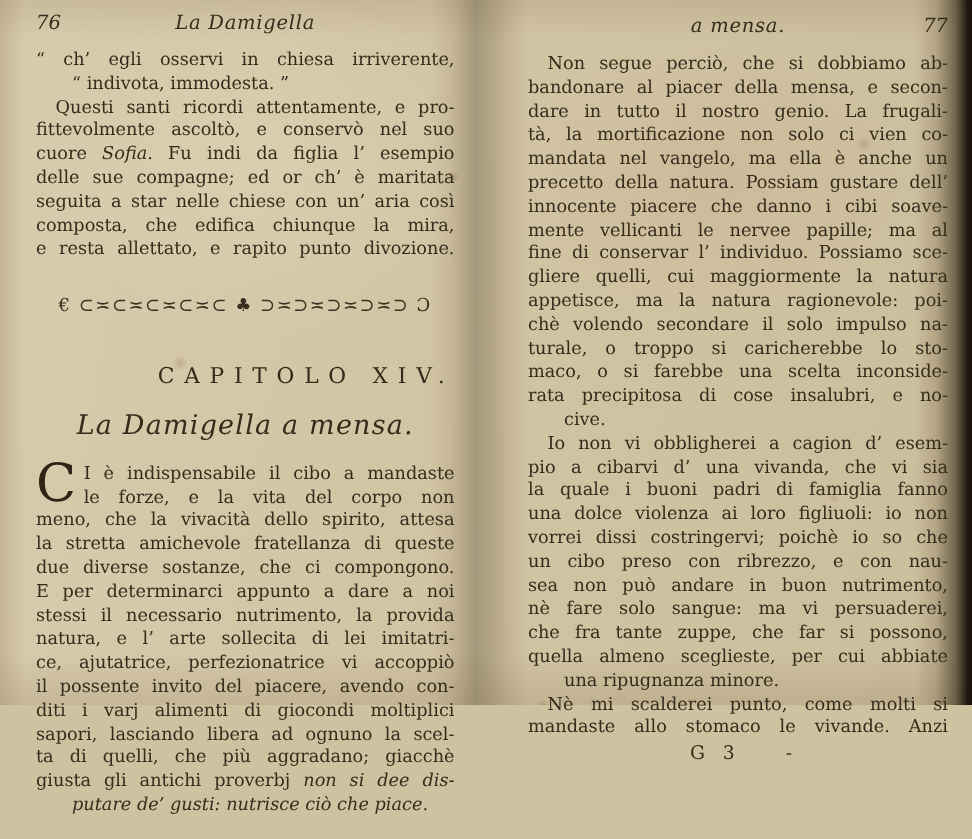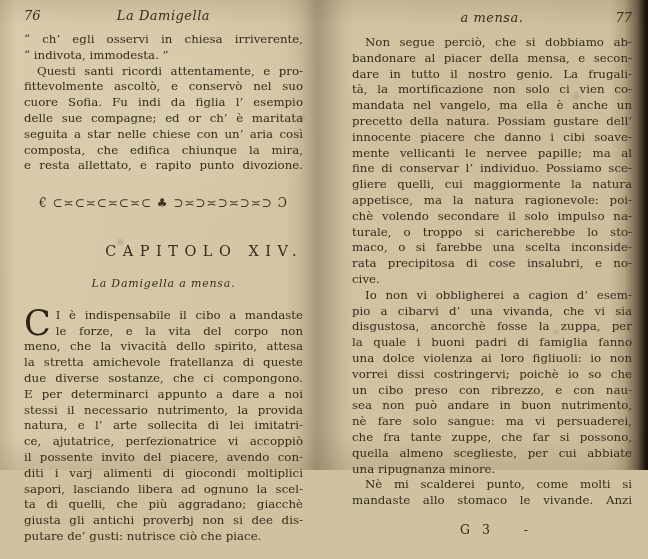--- a/index.html
+++ b/index.html
@@ -48,50 +48,50 @@
   .running-head {
     display: grid; grid-template-columns: 34px 1fr 34px;
     align-items: baseline; height: 18px; font-size: 13px;
   }
   .running-title { text-align: center; font-style: italic; letter-spacing: 0.5px; }
   .pageno { font-size: 13px; }
   .pageno.left  { text-align: left;  font-style: italic; }
   .pageno.right { text-align: right; font-style: italic; }
 
   .tline { text-align: justify; text-align-last: justify; height: 15.8px; overflow: hidden; }
-  .tline.last { text-align-last: left; }
+  .tline.last { text-align-last: left; margin-left: 24px; }
   .tline.indent { text-indent: 13px; }
-  .it { }
+  .it { font-style: italic; }
 
   .quote-block { margin-top: 6px; }
   .para-block  { margin-top: 0; }
 
   .ornament {
     margin-top: 22px; height: 16px;
     text-align: center; font-size: 12px; letter-spacing: 1px;
     color: #3b3020; white-space: nowrap; overflow: hidden;
   }
   .chapter-heading {
     margin-top: 32px; text-align: right;
     font-size: 14.5px; letter-spacing: 6.5px; text-indent: 6.5px;
     color: #342a1a;
   }
   .chapter-subtitle {
     margin-top: 16px; text-align: center;
-    font-style: italic; font-size: 11px; letter-spacing: 0.8px;
+    font-style: italic; font-size: 18px; letter-spacing: 0.8px;
   }
   .chapter-body { margin-top: 16px; }
   .drop-cap {
     float: left;
     font-size: 35px; line-height: 28px;
     height: 30px; padding: 1px 5px 0 0;
     color: #2f2517;
   }
   .signature-mark {
-    margin-top: 13px; text-align: center;
+    margin-top: 1px; text-align: center;
     font-size: 12.5px; letter-spacing: 4px; text-indent: 4px;
   }
   .sig-dash { display: inline-block; margin-left: 26px; letter-spacing: 0; }
 </style>
 </head>
 <body>
 
 <div class="scan">
 
   <div class="page page-left">
@@ -164,21 +164,20 @@
         <div class="tline"><span>chè volendo secondare il solo impulso na-</span></div>
         <div class="tline"><span>turale, o troppo si caricherebbe lo sto-</span></div>
         <div class="tline"><span>maco, o si farebbe una scelta inconside-</span></div>
         <div class="tline"><span>rata precipitosa di cose insalubri, e no-</span></div>
         <div class="tline last"><span>cive.</span></div>
       </div>
 
     <div class="para-block">
         <div class="tline indent"><span>Io non vi obbligherei a cagion d’ esem-</span></div>
         <div class="tline"><span>pio a cibarvi d’ una vivanda, che vi sia</span></div>
-        <div class="tline"><span>disgustosa, ancorchè fosse la zuppa, per</span></div>
         <div class="tline"><span>la quale i buoni padri di famiglia fanno</span></div>
         <div class="tline"><span>una dolce violenza ai loro figliuoli: io non</span></div>
         <div class="tline"><span>vorrei dissi costringervi; poichè io so che</span></div>
         <div class="tline"><span>un cibo preso con ribrezzo, e con nau-</span></div>
         <div class="tline"><span>sea non può andare in buon nutrimento,</span></div>
         <div class="tline"><span>nè fare solo sangue: ma vi persuaderei,</span></div>
         <div class="tline"><span>che fra tante zuppe, che far si possono,</span></div>
         <div class="tline"><span>quella almeno sceglieste, per cui abbiate</span></div>
         <div class="tline last"><span>una ripugnanza minore.</span></div>
       </div>

